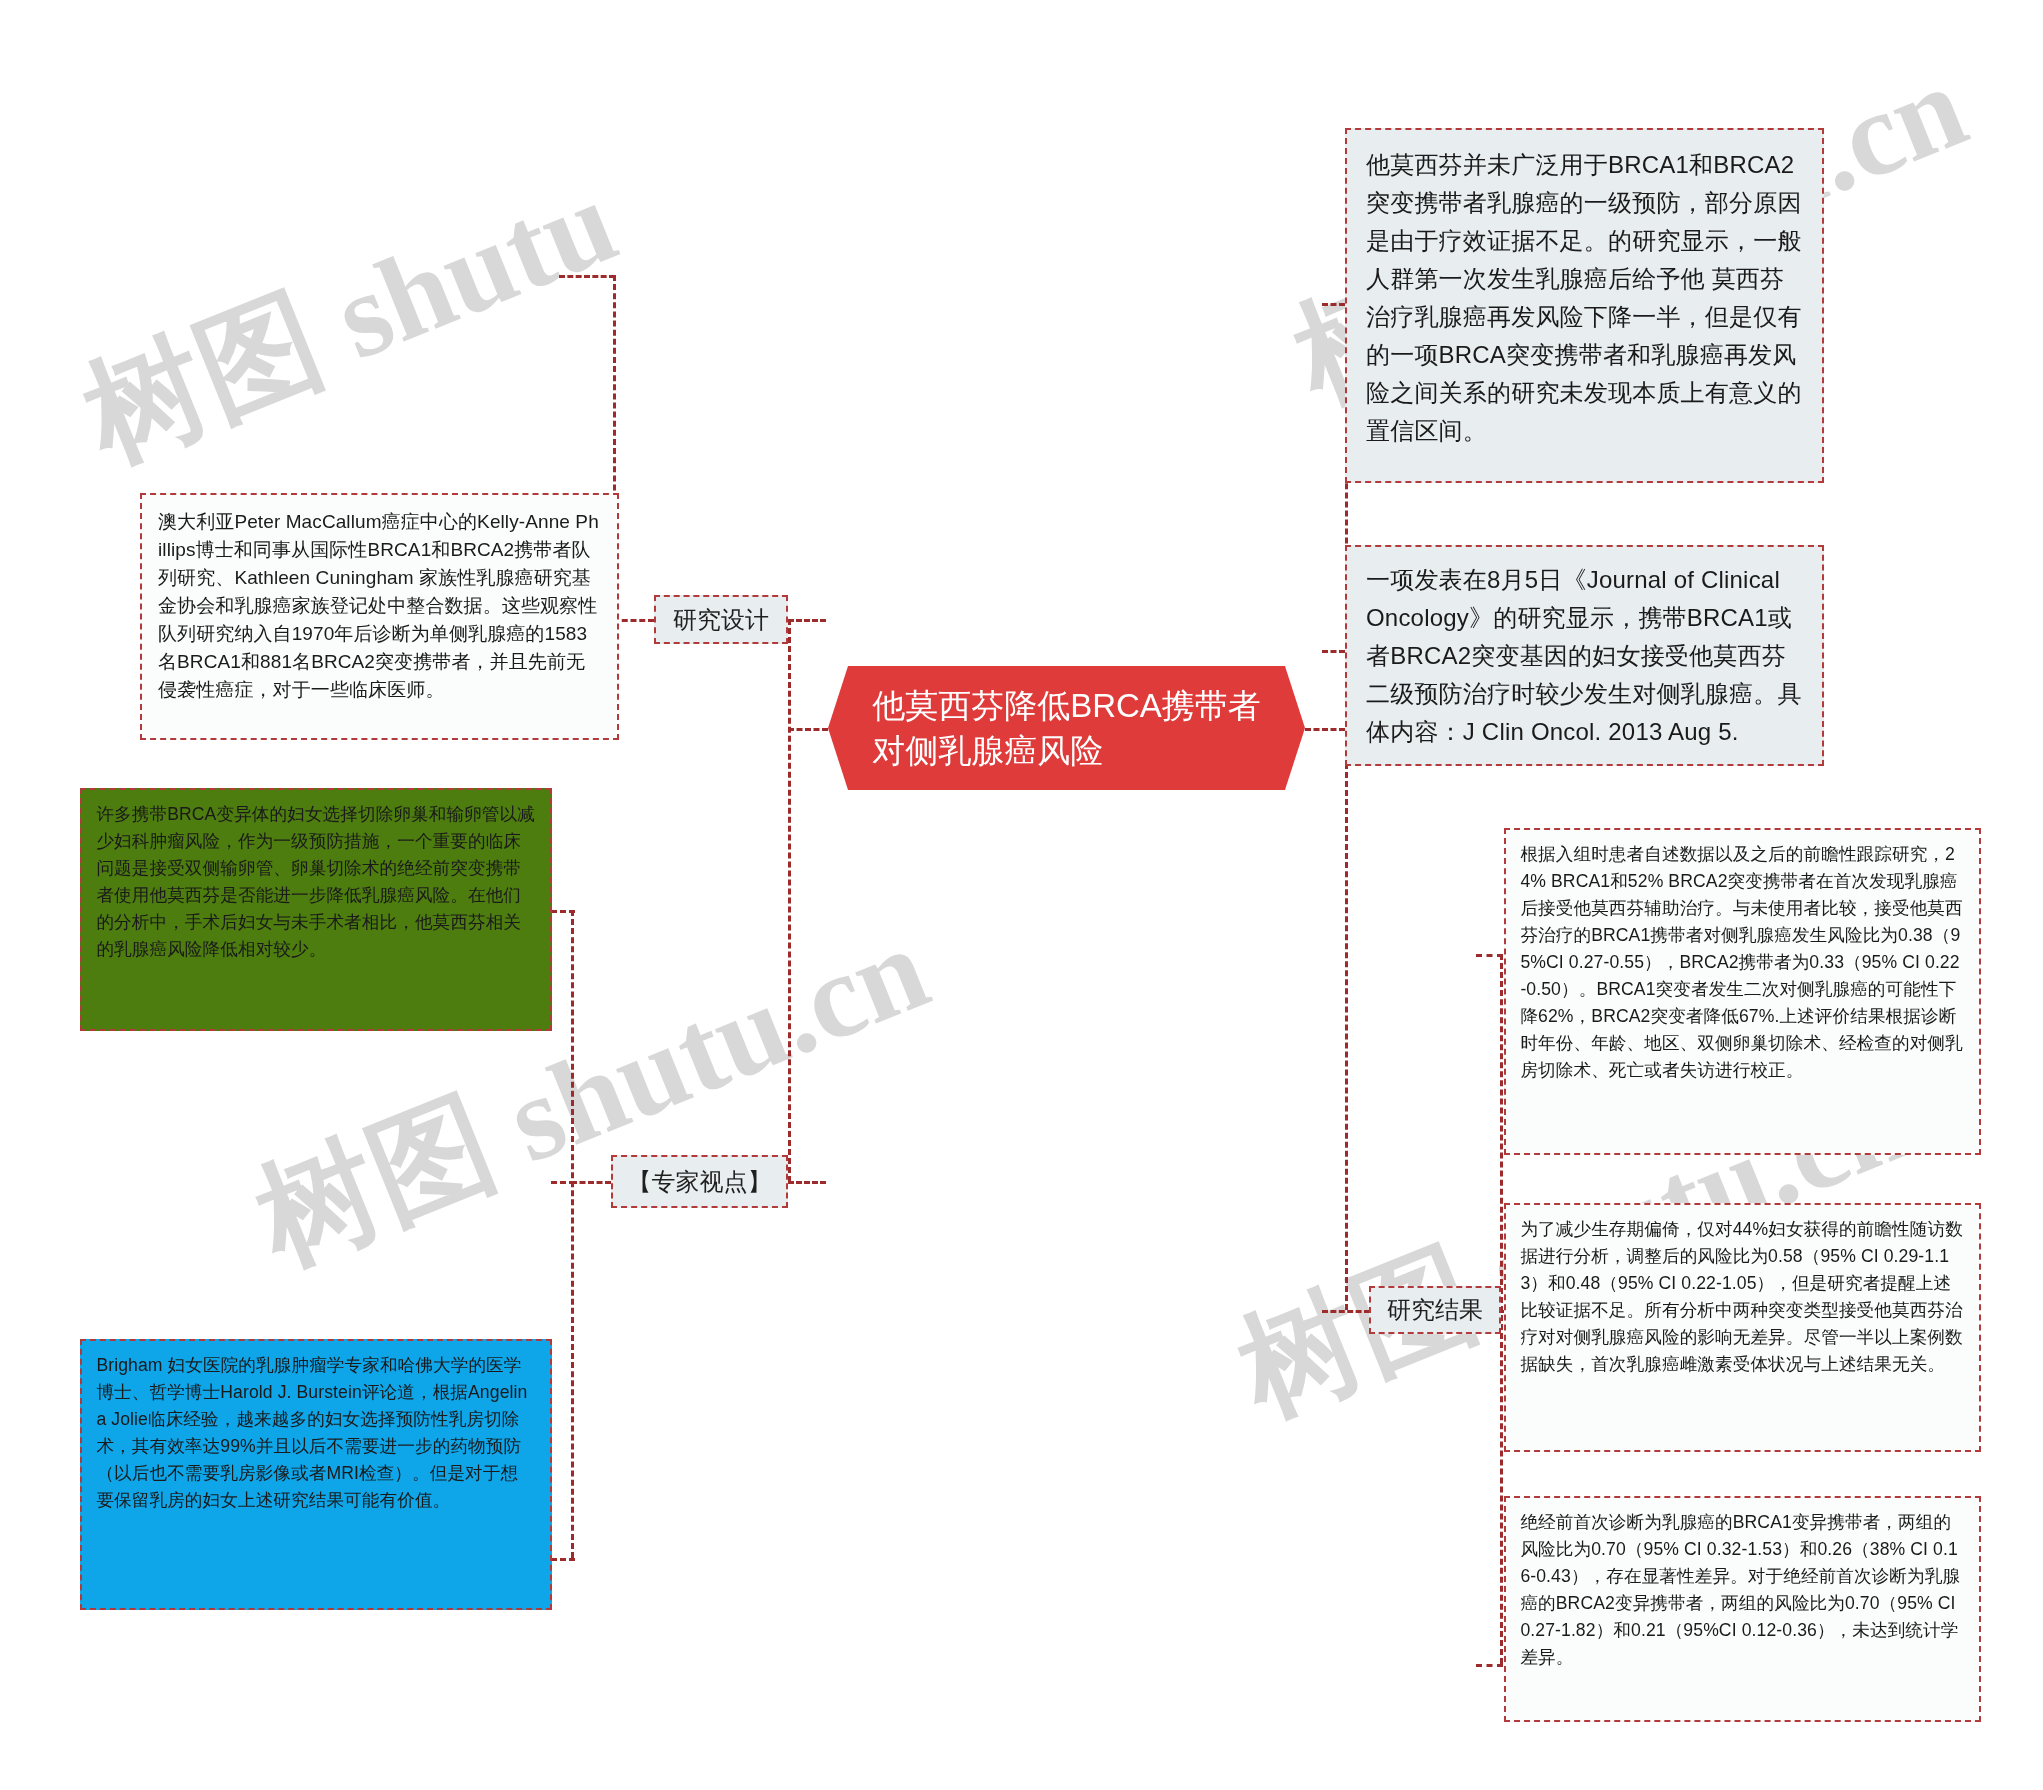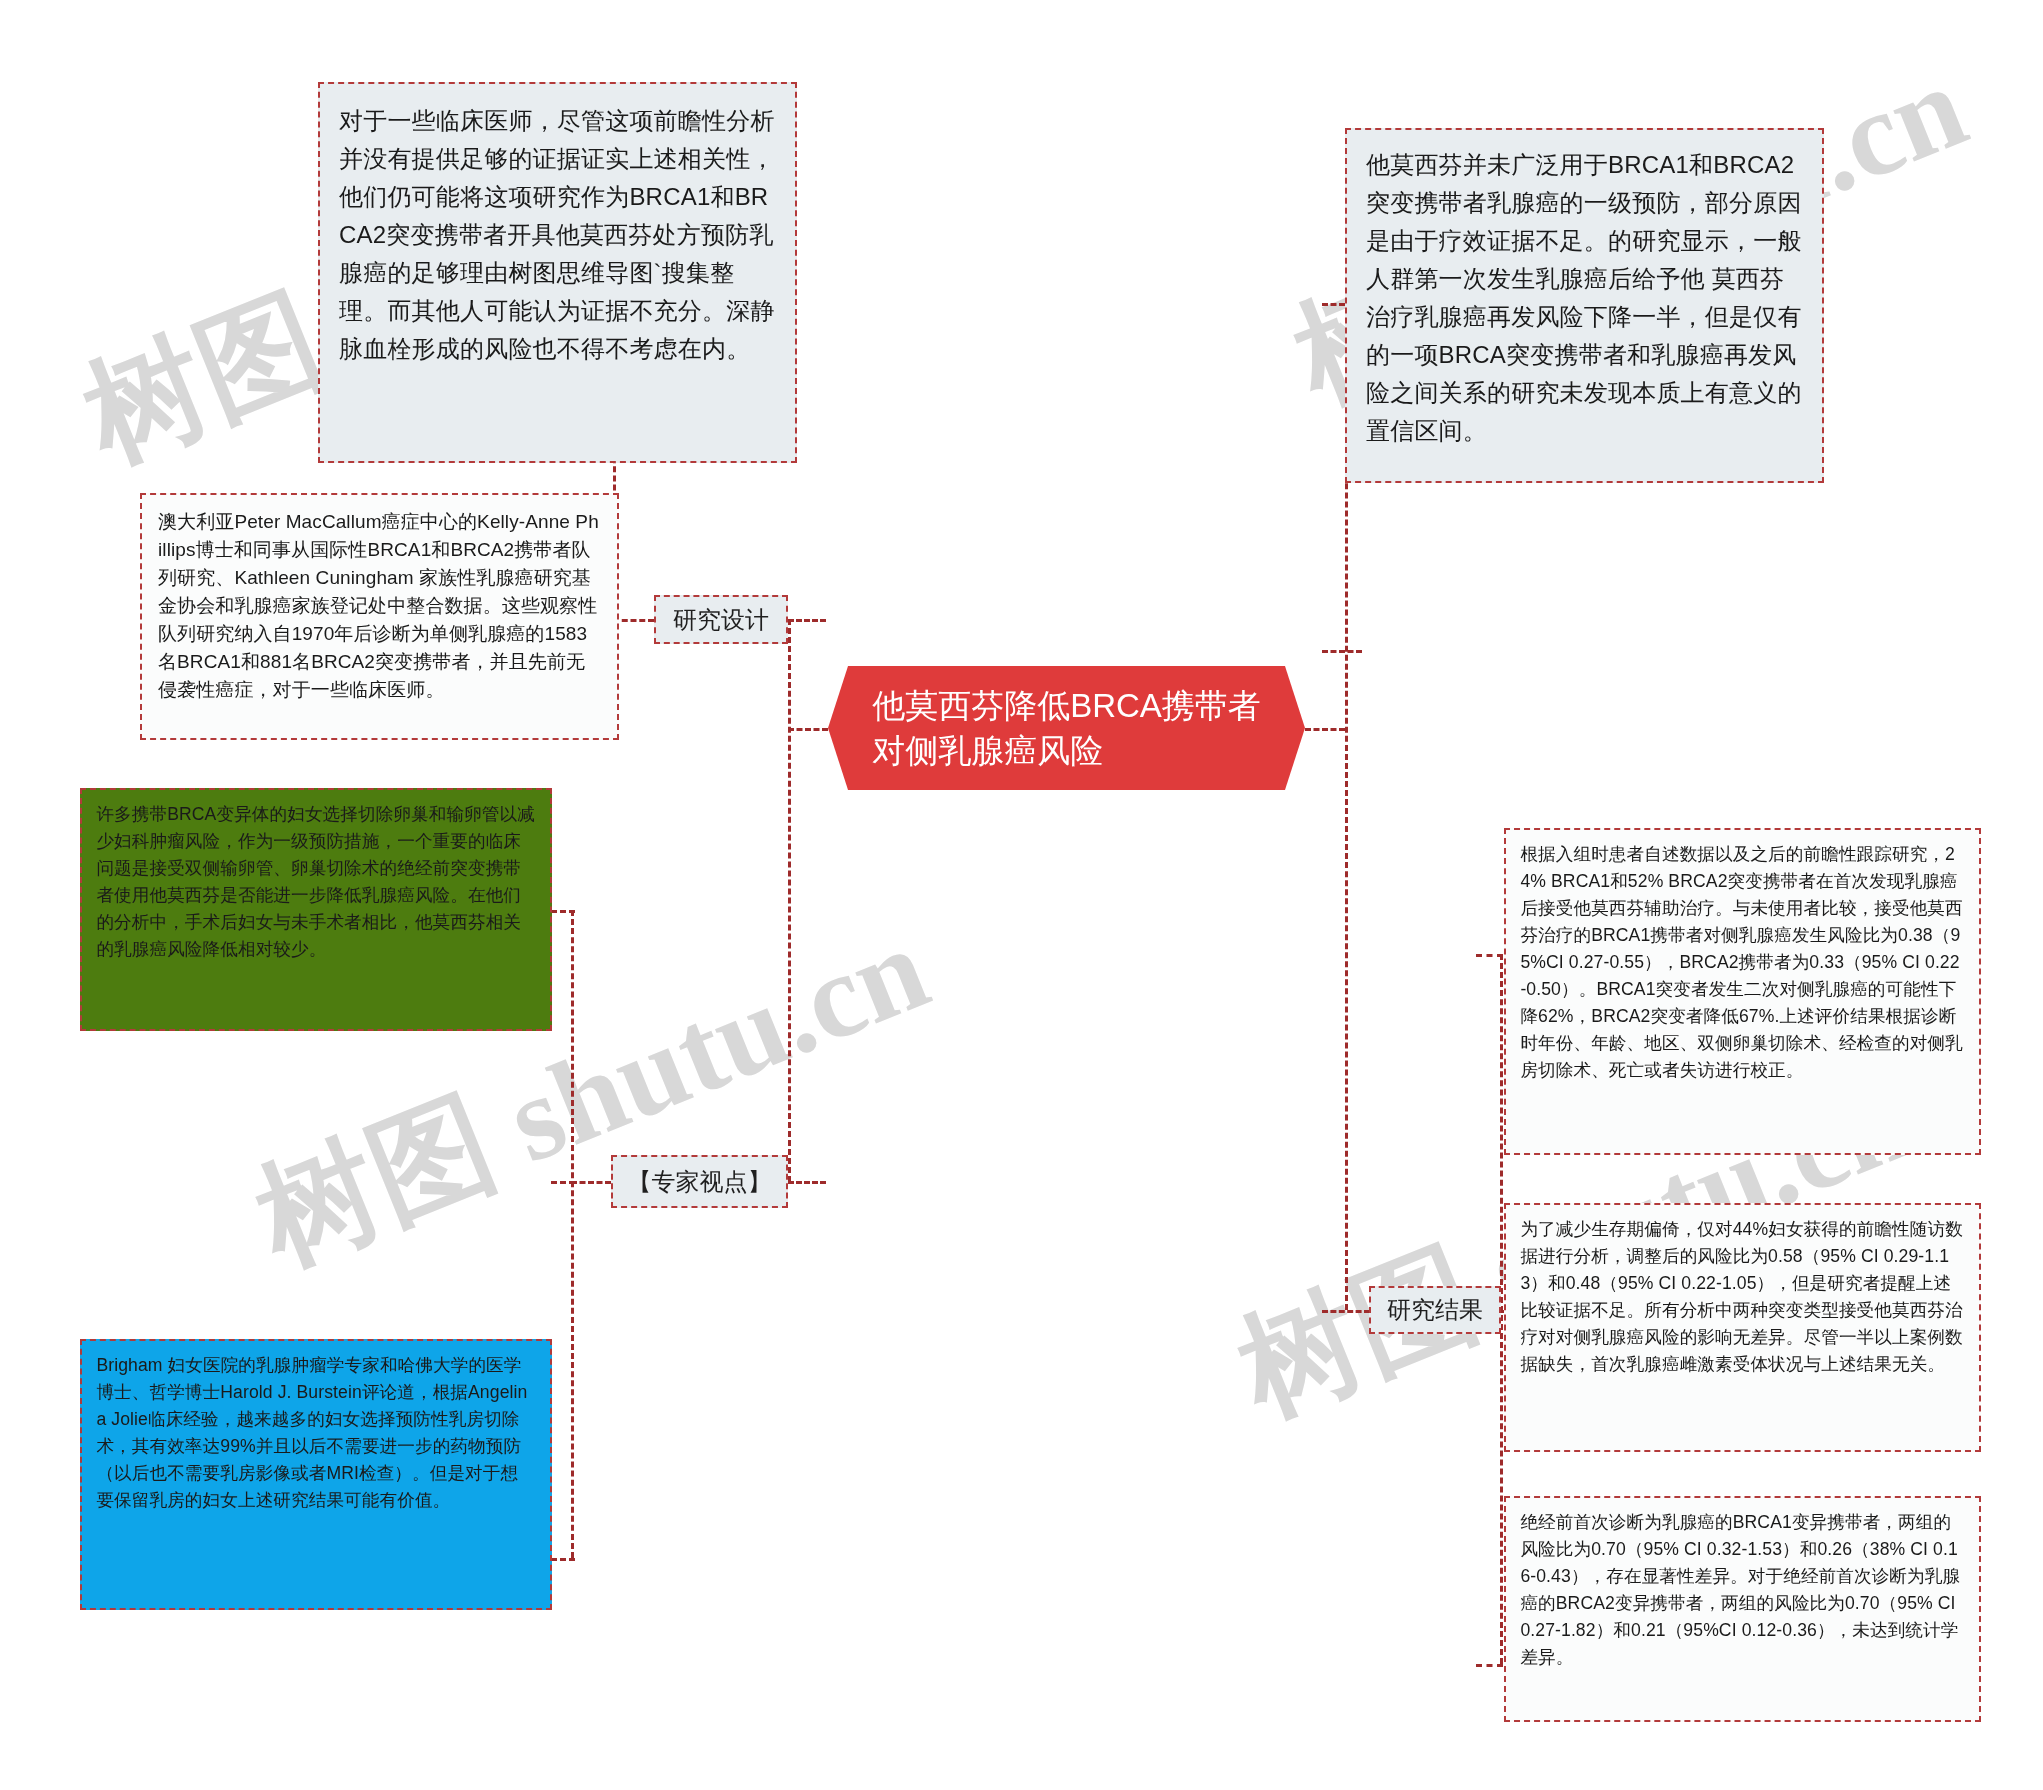--- a/index.html
+++ b/index.html
@@ -148,23 +148,20 @@
   <div class="ln v" style="left:1500px;top:954px;height:710px;"></div>
   <div class="ln h" style="left:1476px;top:954px;width:27px;"></div>
   <div class="ln h" style="left:1476px;top:1310px;width:27px;"></div>
   <div class="ln h" style="left:1476px;top:1664px;width:27px;"></div>
 
   <div id="root" style="left:828px;top:666px;width:477px;height:124px;">
     <span class="txt">他莫西芬降低BRCA携带者
 对侧乳腺癌风险</span>
   </div>
 
-  <div class="node n-big" style="left:318px;top:82px;width:479px;height:381px;padding:17.6px 19px;">
-    <span class="txt">对于一些临床医师，尽管这项前瞻性分析并没有提供足够的证据证实上述相关性，他们仍可能将这项研究作为BRCA1和BRCA2突变携带者开具他莫西芬处方预防乳腺癌的足够理由树图思维导图`搜集整理。而其他人可能认为证据不充分。深静脉血栓形成的风险也不得不考虑在内。</span>
-  </div>
 
   <div class="node n-med" style="left:140px;top:493px;width:479px;height:247px;padding:12.8px 16px;background:#fbfcfc;">
     <span class="txt">澳大利亚Peter MacCallum癌症中心的Kelly-Anne Phillips博士和同事从国际性BRCA1和BRCA2携带者队列研究、Kathleen Cuningham 家族性乳腺癌研究基金协会和乳腺癌家族登记处中整合数据。这些观察性队列研究纳入自1970年后诊断为单侧乳腺癌的1583名BRCA1和881名BRCA2突变携带者，并且先前无侵袭性癌症，对于一些临床医师。</span>
   </div>
 
   <div class="node n-label" style="left:654px;top:595px;width:134px;height:49px;">
     <span class="txt">研究设计</span>
   </div>
 
   <div class="node n-sm" style="left:80px;top:788px;width:472px;height:243px;padding:11.2px 14.4px;background:#4d7c0f;">
@@ -177,20 +174,23 @@
   </div>
 
   <div class="node n-label" style="left:611px;top:1155px;width:177px;height:53px;">
     <span class="txt">【专家视点】</span>
   </div>
 
   <div class="node n-big" style="left:1345px;top:128px;width:479px;height:355px;padding:16px 19px;">
     <span class="txt">他莫西芬并未广泛用于BRCA1和BRCA2突变携带者乳腺癌的一级预防，部分原因是由于疗效证据不足。的研究显示，一般人群第一次发生乳腺癌后给予他 莫西芬治疗乳腺癌再发风险下降一半，但是仅有的一项BRCA突变携带者和乳腺癌再发风险之间关系的研究未发现本质上有意义的置信区间。</span>
   </div>
 
+  <div class="node n-big" style="left:1345px;top:545px;width:479px;height:221px;padding:14.4px 19px;">
+    <span class="txt">一项发表在8月5日《Journal of Clinical Oncology》的研究显示，携带BRCA1或者BRCA2突变基因的妇女接受他莫西芬二级预防治疗时较少发生对侧乳腺癌。具体内容：J Clin Oncol. 2013 Aug 5.</span>
+  </div>
 
   <div class="node n-sm" style="left:1504px;top:828px;width:477px;height:327px;padding:11.2px 14.4px;background:#fbfcfc;">
     <span class="txt">根据入组时患者自述数据以及之后的前瞻性跟踪研究，24% BRCA1和52% BRCA2突变携带者在首次发现乳腺癌后接受他莫西芬辅助治疗。与未使用者比较，接受他莫西芬治疗的BRCA1携带者对侧乳腺癌发生风险比为0.38（95%CI 0.27-0.55），BRCA2携带者为0.33（95% CI 0.22-0.50）。BRCA1突变者发生二次对侧乳腺癌的可能性下降62%，BRCA2突变者降低67%.上述评价结果根据诊断时年份、年龄、地区、双侧卵巢切除术、经检查的对侧乳房切除术、死亡或者失访进行校正。</span>
   </div>
 
   <div class="node n-sm" style="left:1504px;top:1203px;width:477px;height:249px;padding:11.2px 14.4px;background:#fbfcfc;">
     <span class="txt">为了减少生存期偏倚，仅对44%妇女获得的前瞻性随访数据进行分析，调整后的风险比为0.58（95% CI 0.29-1.13）和0.48（95% CI 0.22-1.05），但是研究者提醒上述比较证据不足。所有分析中两种突变类型接受他莫西芬治疗对对侧乳腺癌风险的影响无差异。尽管一半以上案例数据缺失，首次乳腺癌雌激素受体状况与上述结果无关。</span>
   </div>
 
   <div class="node n-sm" style="left:1504px;top:1496px;width:477px;height:226px;padding:11.2px 14.4px;background:#fbfcfc;">

